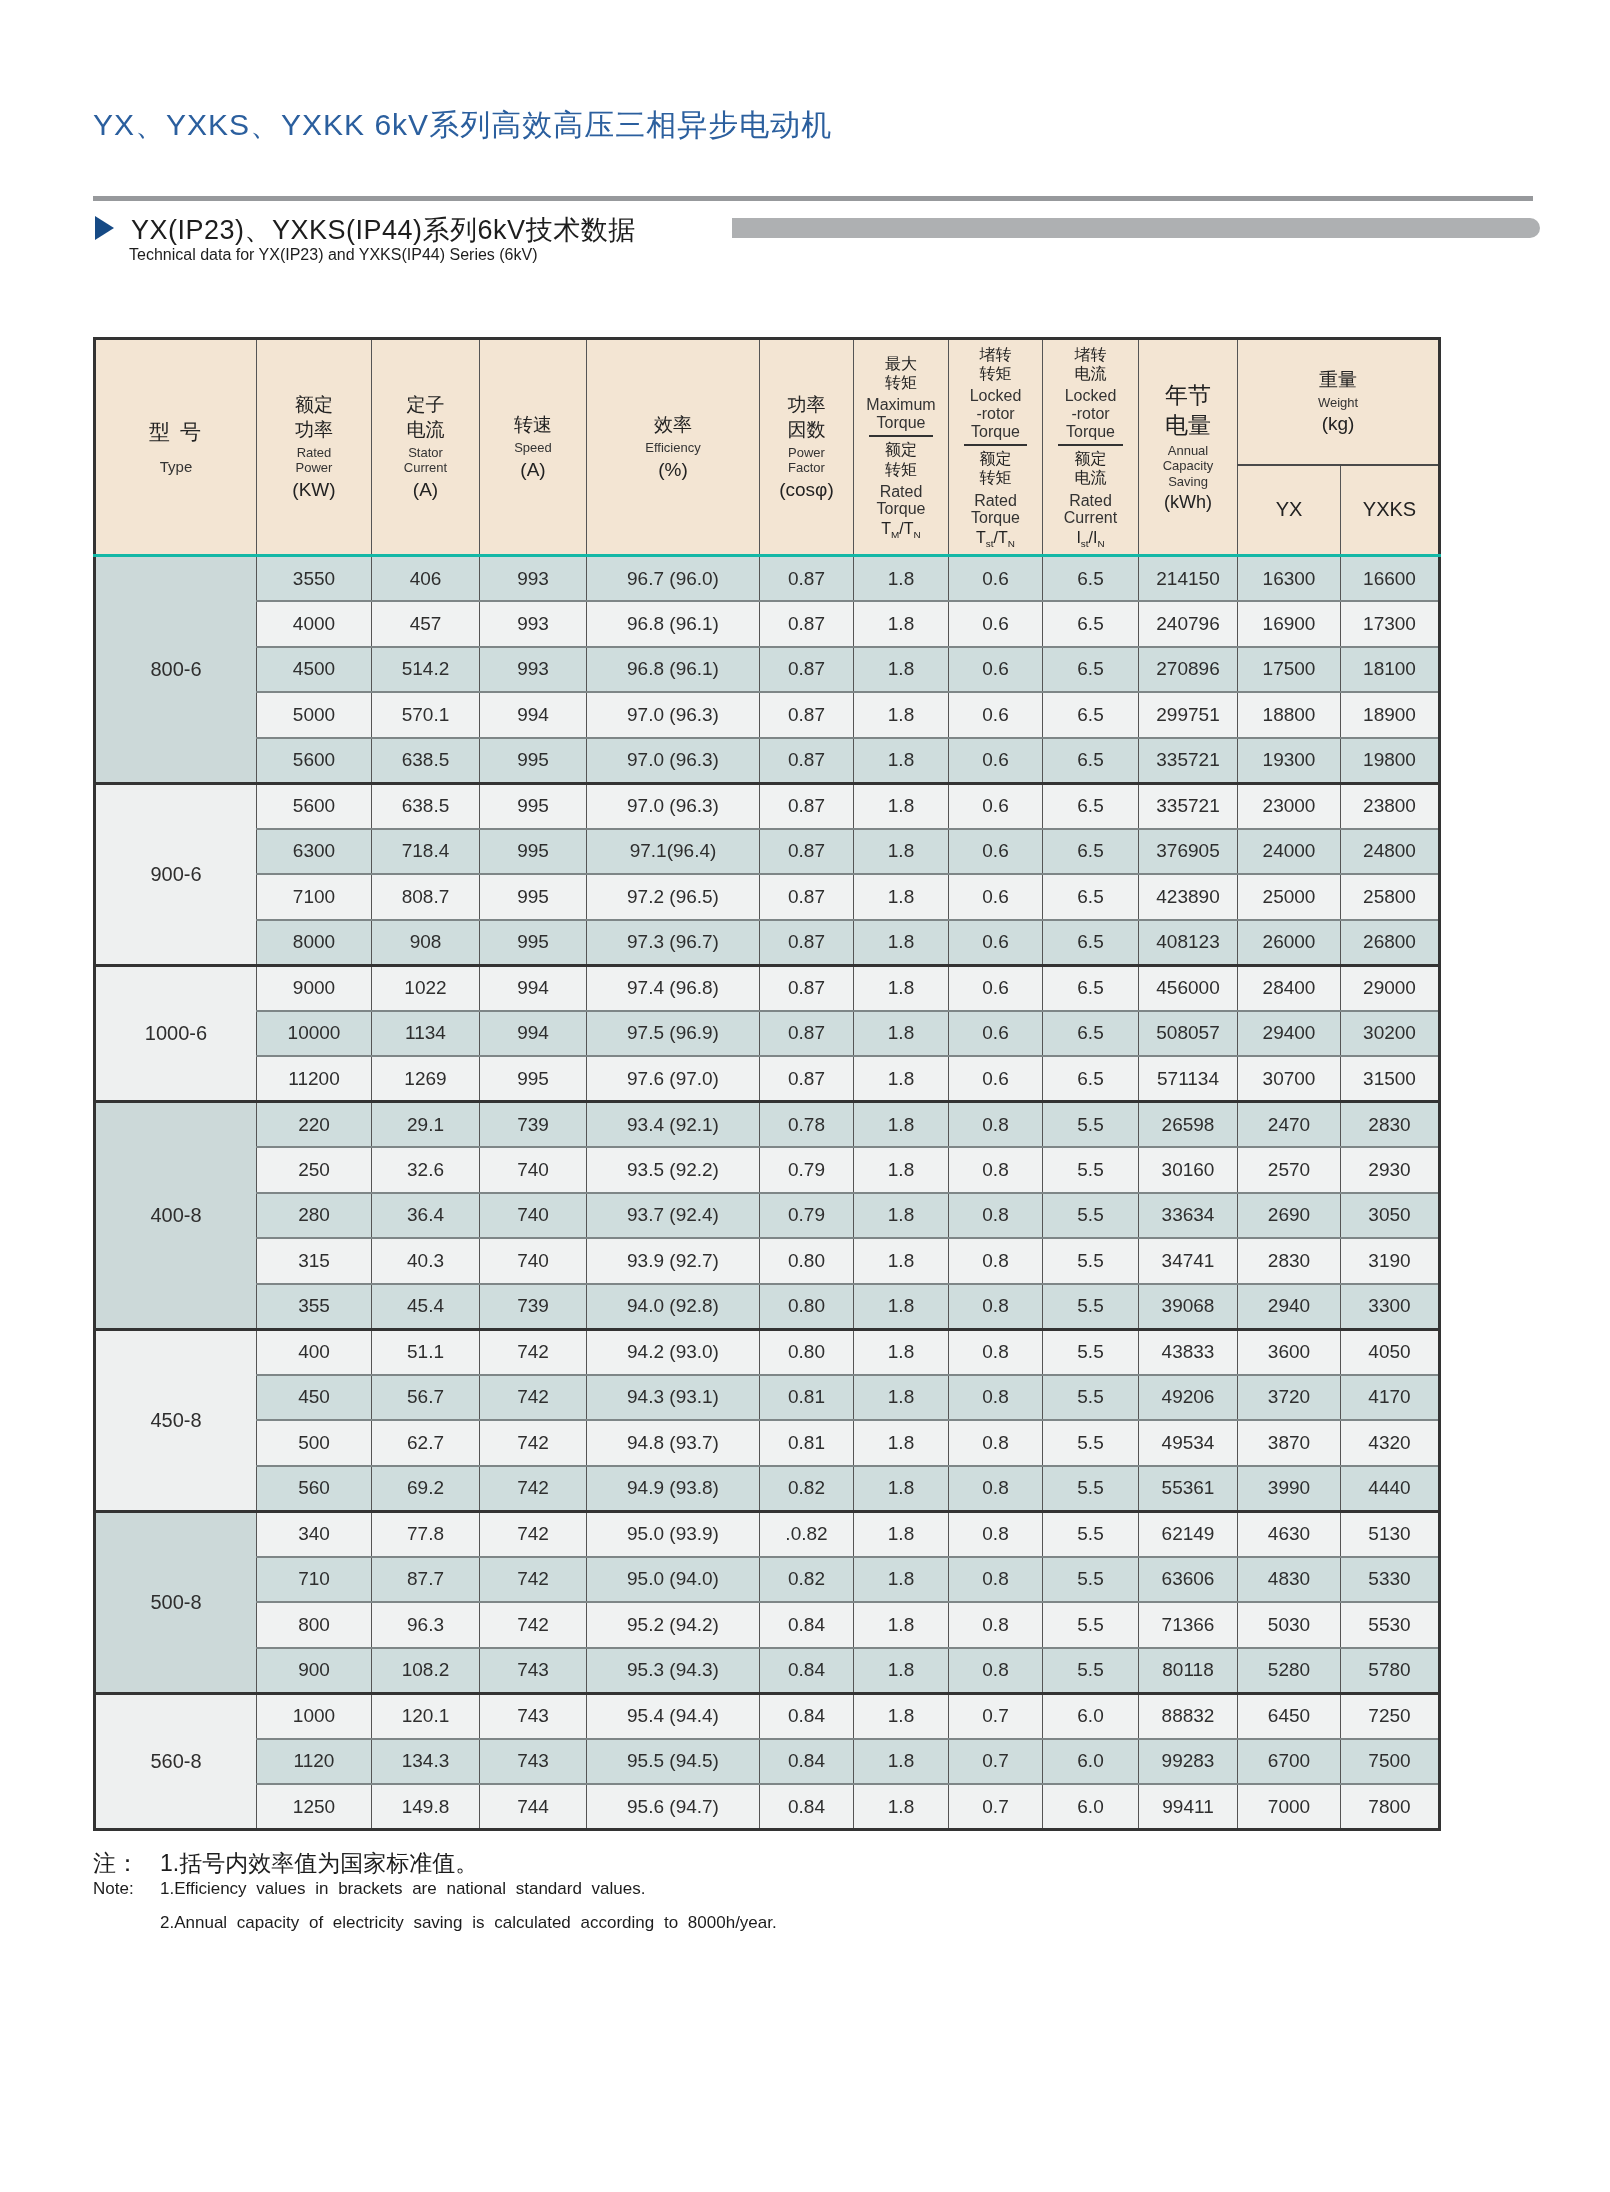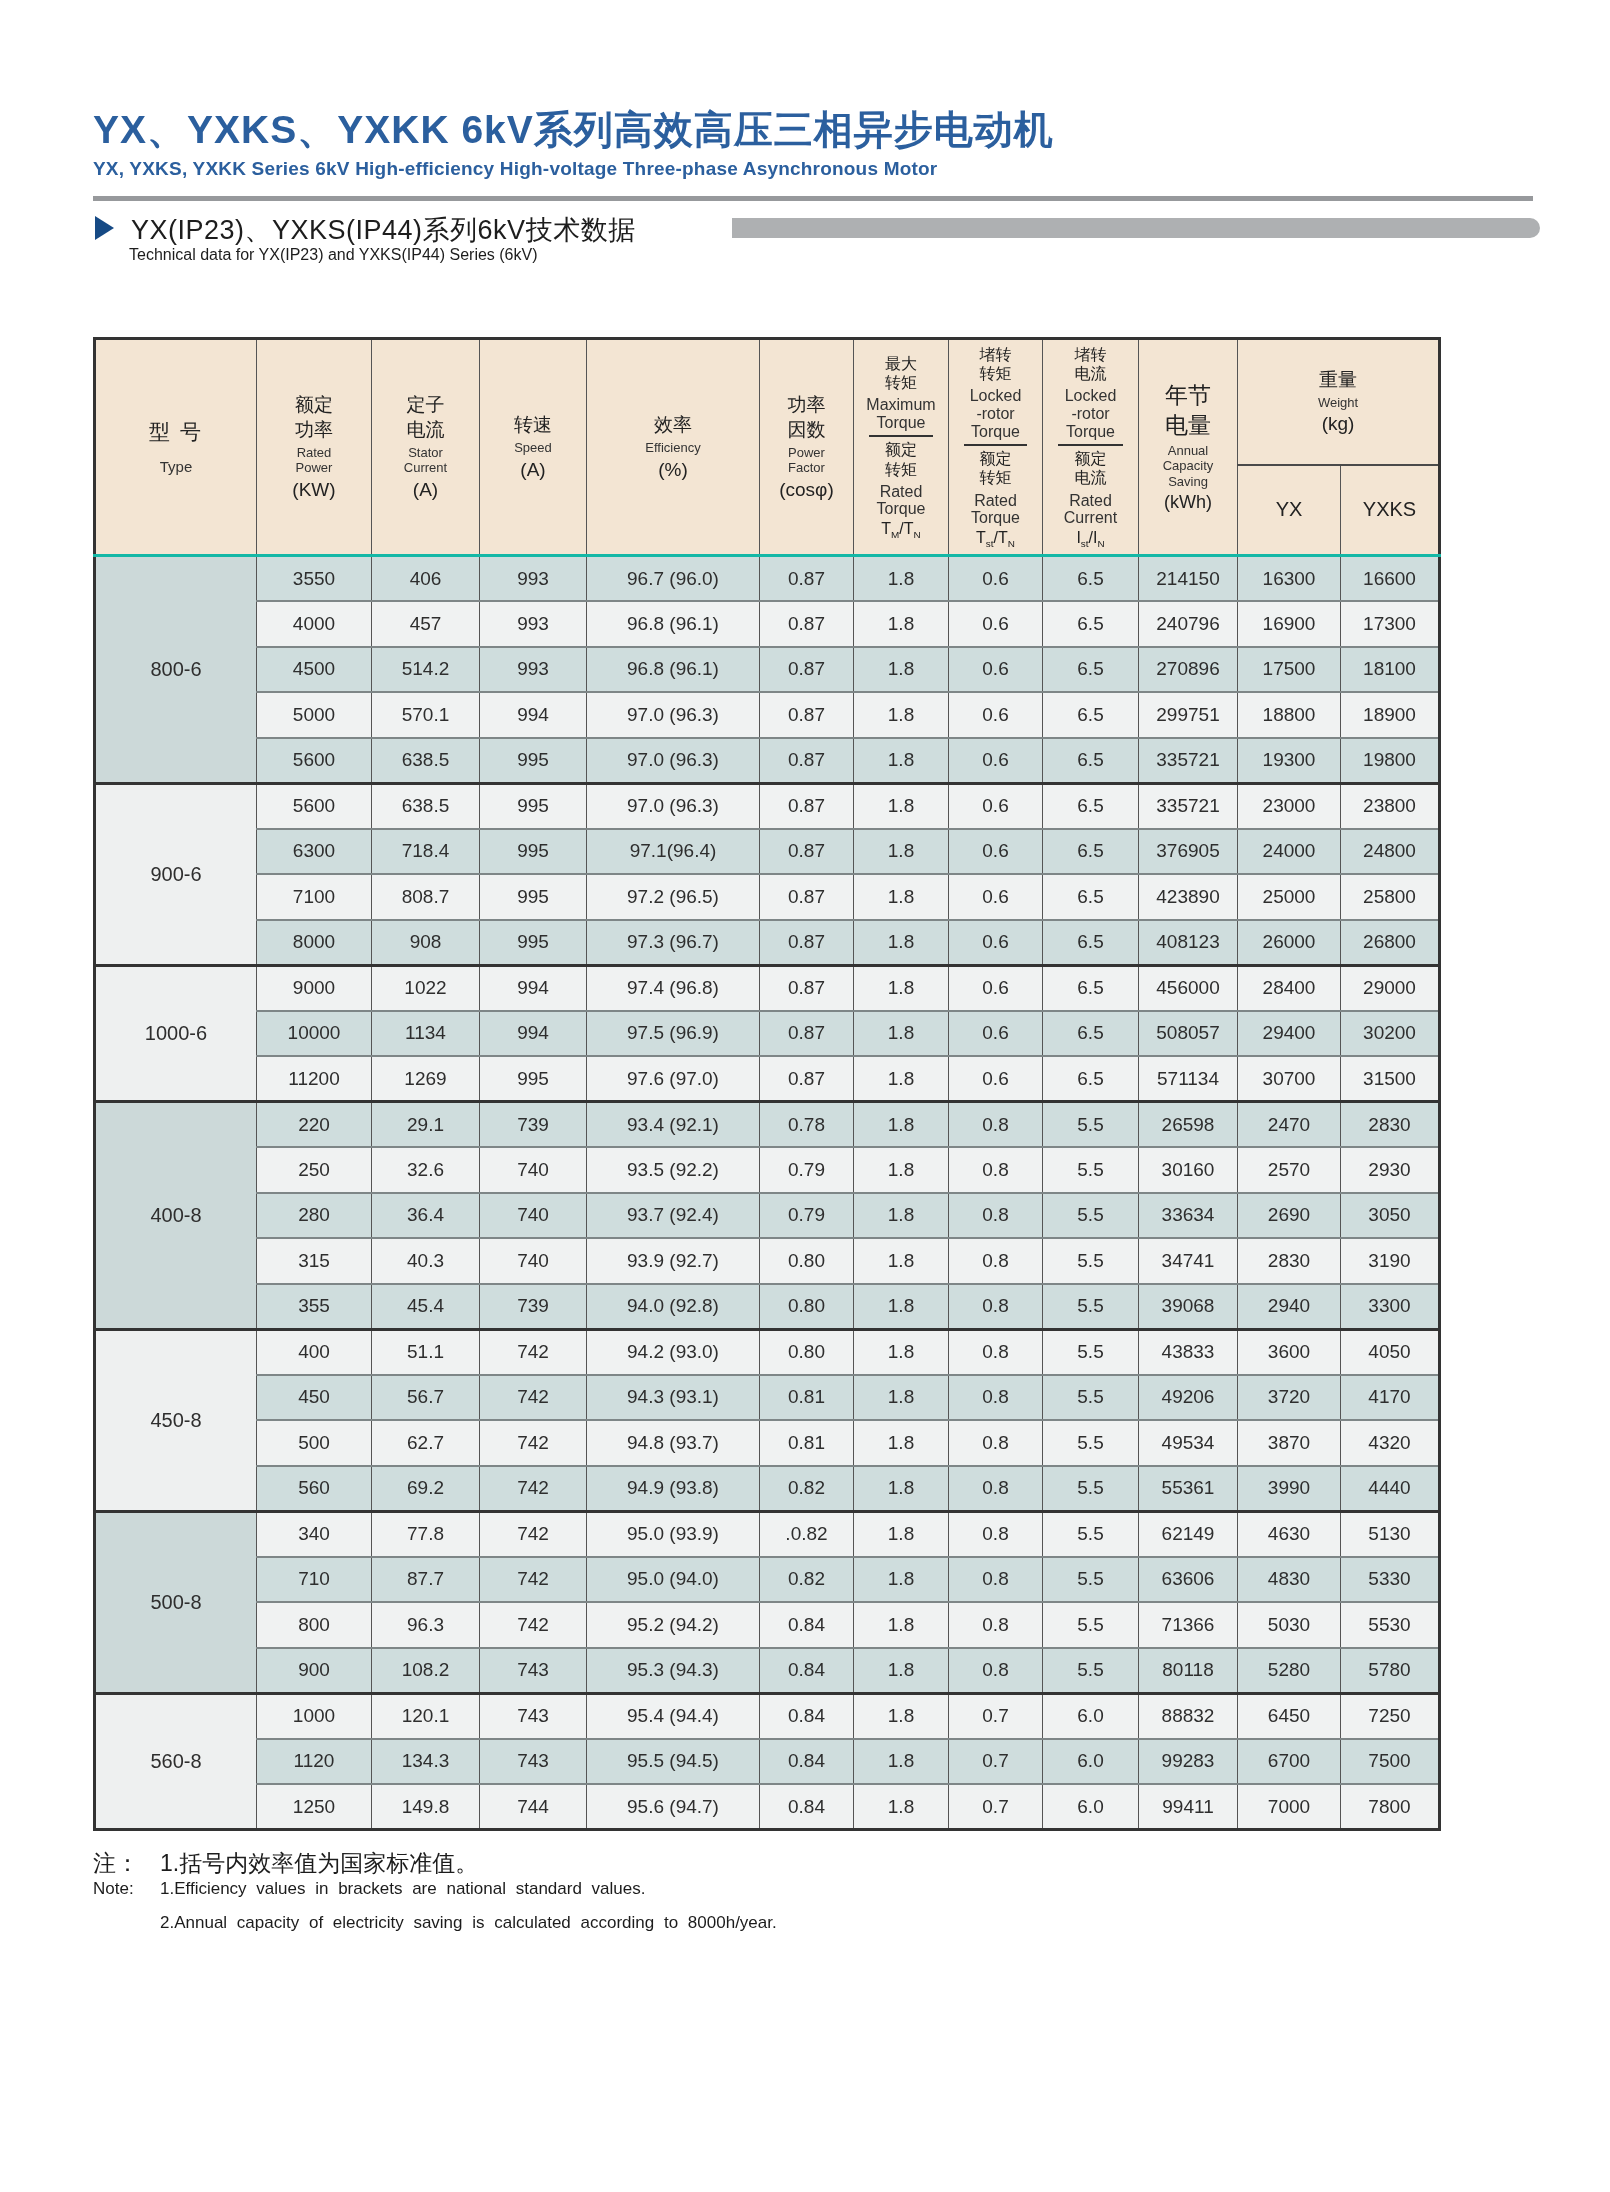--- a/index.html
+++ b/index.html
@@ -1,21 +1,21 @@
 <!DOCTYPE html>
 <html><head>
 <meta charset="utf-8">
 <style>
   html,body{margin:0;padding:0;background:#ffffff;}
   body{font-family:"Liberation Sans","DejaVu Sans",sans-serif;}
   #page{position:relative;width:1610px;height:2192px;background:#ffffff;overflow:hidden;}
 
   
   .title-block{position:absolute;left:93px;top:108px;width:1440px;}
-  .title-zh{font-size:39px;font-weight:bold;color:#2b5f9e;letter-spacing:1px;line-height:1.15;}
+  .title-zh{font-size:30px;font-weight:normal;color:#2b5f9e;letter-spacing:1px;line-height:1.15;}
   .title-en{font-size:19px;font-weight:bold;color:#2b5f9e;margin-top:5px;letter-spacing:0.2px;}
   .rule{position:absolute;left:93px;top:196px;width:1440px;height:5px;background:#97999c;}
 
   .section-row{position:absolute;left:95px;top:212px;width:1440px;height:32px;}
   .tri{position:absolute;left:0;top:4px;width:0;height:0;
        border-top:12px solid transparent;border-bottom:12px solid transparent;
        border-left:19px solid #164a85;}
   .section-zh{position:absolute;left:36px;top:0;font-size:27px;color:#1d1d1d;font-weight:500;letter-spacing:0.5px;}
   .section-bar{position:absolute;left:637px;top:6px;width:808px;height:20px;background:#aeb0b2;border-radius:0 10px 10px 0;}
   .section-en{position:absolute;left:129px;top:246px;font-size:16px;color:#1d1d1d;}
@@ -64,21 +64,20 @@
   .note-gap{height:14px;}
   .note2-zh{margin-top:4px;}
 </style>
 </head>
 <body>
 
 <div id="page">
 
   <div class="title-block">
     <div class="title-zh">YX、YXKS、YXKK 6kV系列高效高压三相异步电动机</div>
-    <div class="title-en">YX, YXKS, YXKK Series 6kV High-efficiency High-voltage Three-phase Asynchronous Motor</div>
   </div>
   <div class="rule"></div>
 
   <div class="section-row">
     <div class="tri"></div>
     <div class="section-zh">YX(IP23)、YXKS(IP44)系列6kV技术数据</div>
     <div class="section-bar"></div>
   </div>
   <div class="section-en">Technical data for YX(IP23) and YXKS(IP44) Series (6kV)</div>
 

